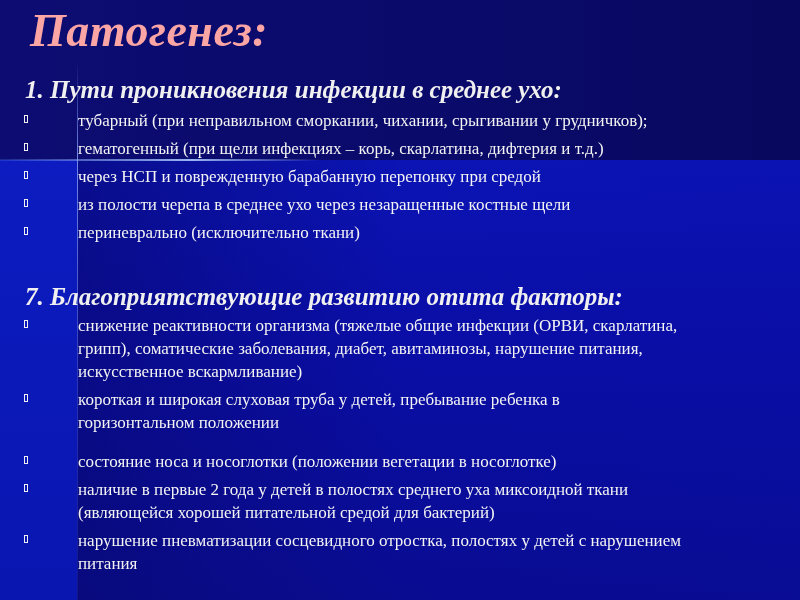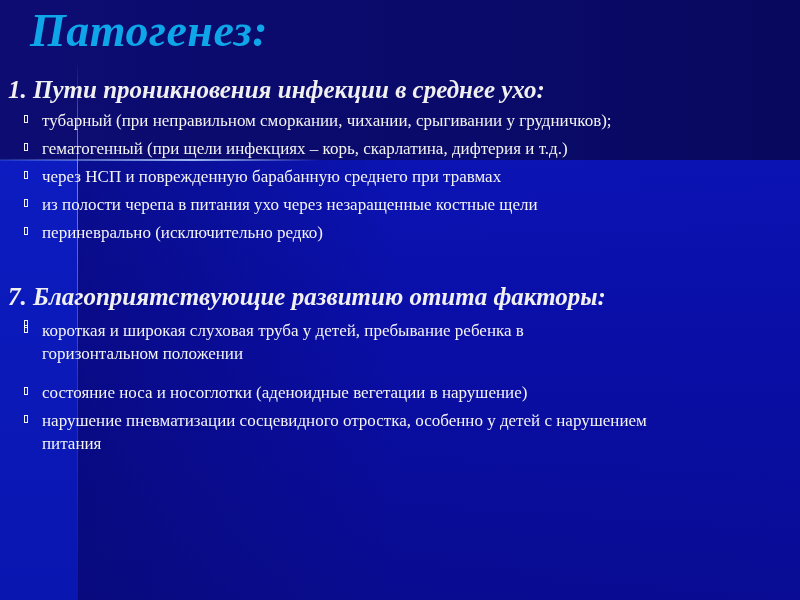--- a/index.html
+++ b/index.html
@@ -12,26 +12,26 @@
     .bg-left { position: absolute; left: 0; top: 160px; width: 77px; height: 440px;
       background: linear-gradient(180deg, #0c1cc0 0%, #0a16b0 100%); }
     .bg-right-fade { position: absolute; left: 77px; top: 160px; width: 723px; height: 440px;
       background: linear-gradient(90deg, rgba(8,8,110,0.55) 0%, rgba(10,14,160,0.0) 45%, rgba(10,14,170,0.15) 100%); }
     .hline { position: absolute; left: 0; top: 159px; width: 320px; height: 2px;
       background: linear-gradient(90deg, rgba(90,140,255,0.2), rgba(170,200,255,0.9) 60%, rgba(90,140,255,0)); }
     .vline { position: absolute; left: 77px; top: 60px; width: 1px; height: 540px;
       background: linear-gradient(180deg, rgba(90,140,255,0), rgba(140,170,255,0.8) 18%, rgba(90,120,255,0.4) 60%, rgba(90,120,255,0.1)); }
 
     .title { position: absolute; left: 30px; top: 4px; font-size: 46px; font-weight: bold;
-      font-style: italic; color: #0ea5e9; letter-spacing: 0.5px; margin: 0; }
-    .section-head { position: absolute; left: 8px; font-size: 25px; font-style: italic;
+      font-style: italic; color: #fca5a5; letter-spacing: 0.5px; margin: 0; }
+    .section-head { position: absolute; left: 25px; font-size: 25px; font-style: italic;
       color: #f0f0f0; margin: 0; white-space: nowrap; }
     .list { position: absolute; left: 0; width: 800px; margin: 0; padding: 0; list-style: none; }
     .item { position: relative; color: #f4f4f4; font-size: 17px; line-height: 23px;
-      padding-left: 42px; padding-right: 10px; }
+      padding-left: 78px; padding-right: 10px; }
     .bullet { position: absolute; left: 24px; top: 6px; width: 4px; height: 8px;
       border: 1px solid #f0f0f0; box-sizing: border-box; }
     .item-text { display: block; white-space: pre-line; }
   </style>
 </head>
 <body>
 
 <div class="bg-top"></div>
 <div class="bg-bottom"></div>
 <div class="bg-left"></div>
@@ -46,47 +46,52 @@
   <li class="item" style="margin-bottom:5px">
     <span class="bullet"></span>
     <span class="item-text">тубарный (при неправильном сморкании, чихании, срыгивании у грудничков);</span>
   </li>
   <li class="item" style="margin-bottom:5px">
     <span class="bullet"></span>
     <span class="item-text">гематогенный (при щели инфекциях – корь, скарлатина, дифтерия и т.д.)</span>
   </li>
   <li class="item" style="margin-bottom:5px">
     <span class="bullet"></span>
-    <span class="item-text">через НСП и поврежденную барабанную среднего при травмах</span>
+    <span class="item-text">через НСП и поврежденную барабанную перепонку при средой</span>
   </li>
   <li class="item" style="margin-bottom:5px">
     <span class="bullet"></span>
-    <span class="item-text">из полости черепа в питания ухо через незаращенные костные щели</span>
+    <span class="item-text">из полости черепа в среднее ухо через незаращенные костные щели</span>
   </li>
   <li class="item">
     <span class="bullet"></span>
-    <span class="item-text">периневрально (исключительно редко)</span>
+    <span class="item-text">периневрально (исключительно ткани)</span>
   </li>
 </ul>
 
 <h2 class="section-head" style="top:283px">7. Благоприятствующие развитию отита факторы:</h2>
 <ul class="list" style="top:314px">
   <li class="item" style="margin-bottom:5px">
     <span class="bullet"></span>
+    <span class="item-text">снижение реактивности организма (тяжелые общие инфекции (ОРВИ, скарлатина,
+грипп), соматические заболевания, диабет, авитаминозы, нарушение питания,
+искусственное вскармливание)</span>
   </li>
   <li class="item" style="margin-bottom:16px">
     <span class="bullet"></span>
     <span class="item-text">короткая и широкая слуховая труба у детей, пребывание ребенка  в
 горизонтальном положении</span>
   </li>
   <li class="item" style="margin-bottom:5px">
     <span class="bullet"></span>
-    <span class="item-text">состояние носа и носоглотки (аденоидные вегетации в нарушение)</span>
+    <span class="item-text">состояние носа и носоглотки (положении вегетации в носоглотке)</span>
   </li>
   <li class="item" style="margin-bottom:5px">
     <span class="bullet"></span>
+    <span class="item-text">наличие в первые 2 года у детей в полостях среднего уха миксоидной ткани
+(являющейся хорошей питательной средой для бактерий)</span>
   </li>
   <li class="item">
     <span class="bullet"></span>
-    <span class="item-text">нарушение пневматизации сосцевидного отростка, особенно у детей с нарушением
+    <span class="item-text">нарушение пневматизации сосцевидного отростка, полостях у детей с нарушением
 питания</span>
   </li>
 </ul>
 
 </body></html>

